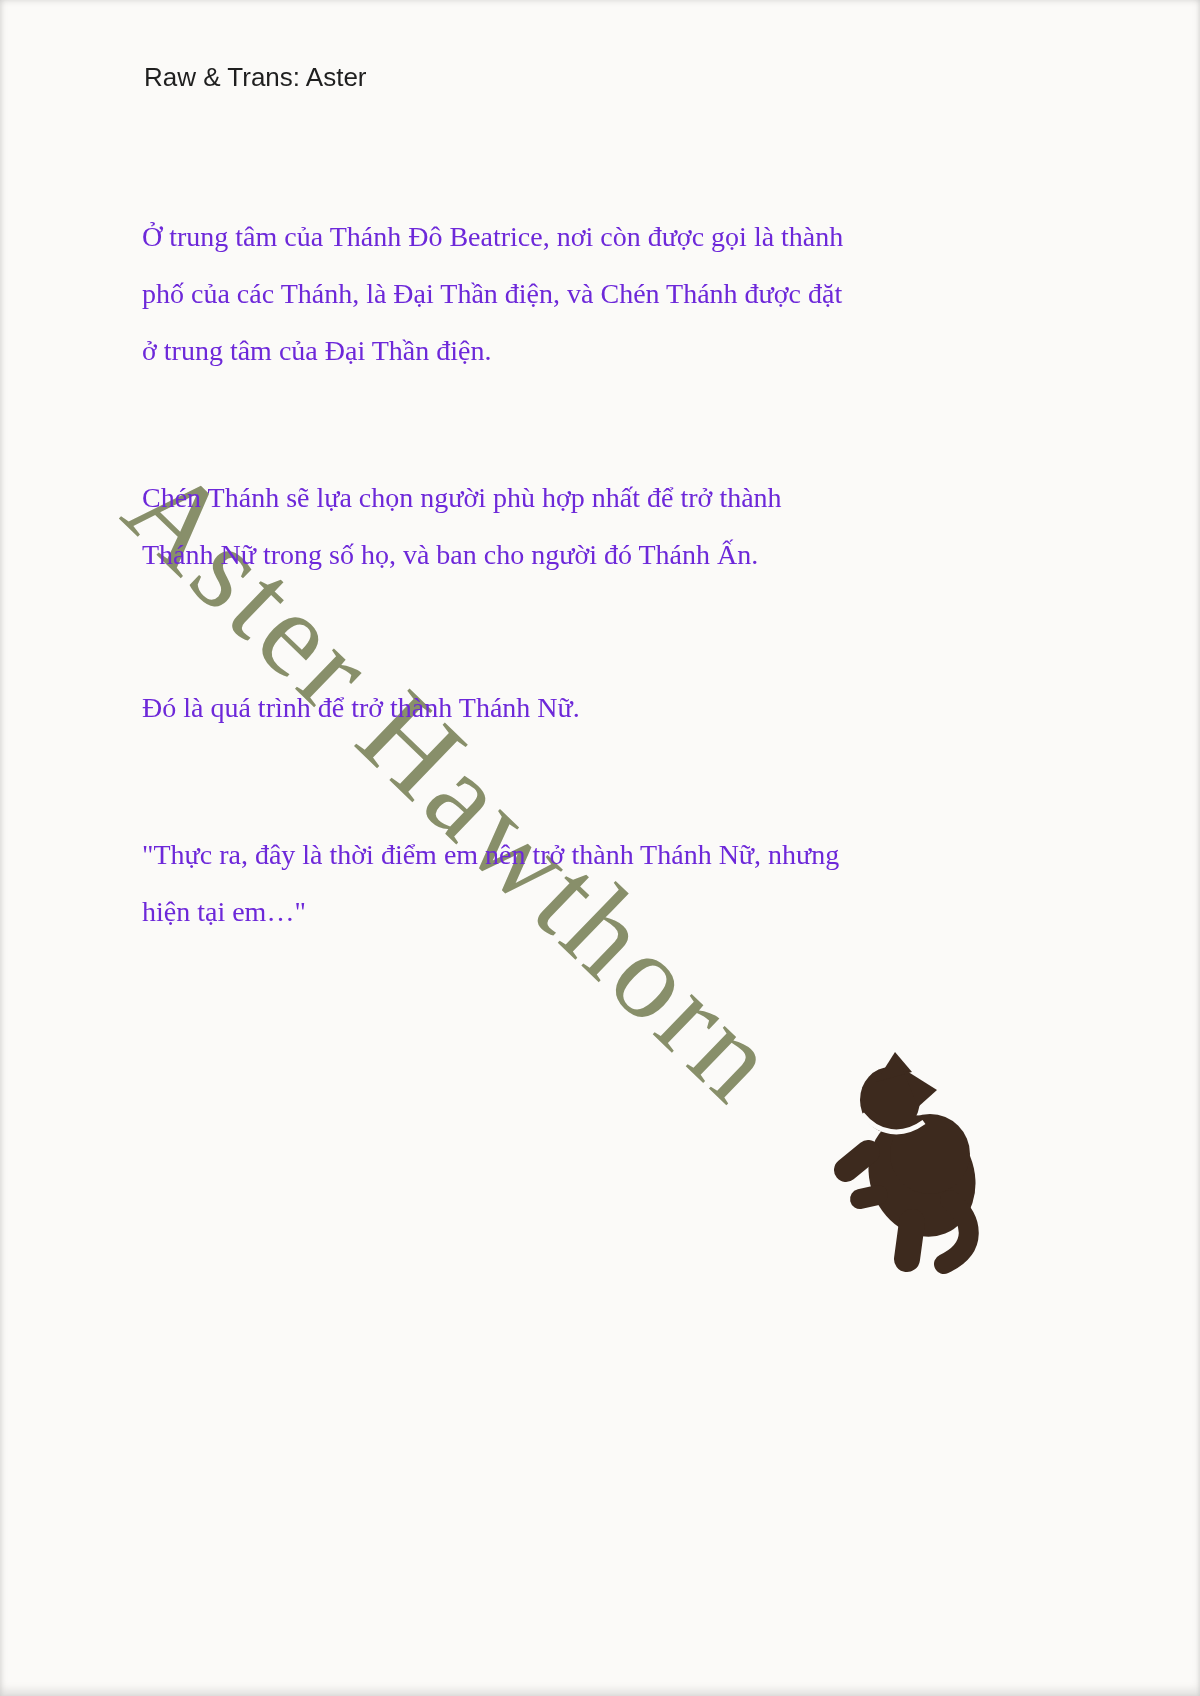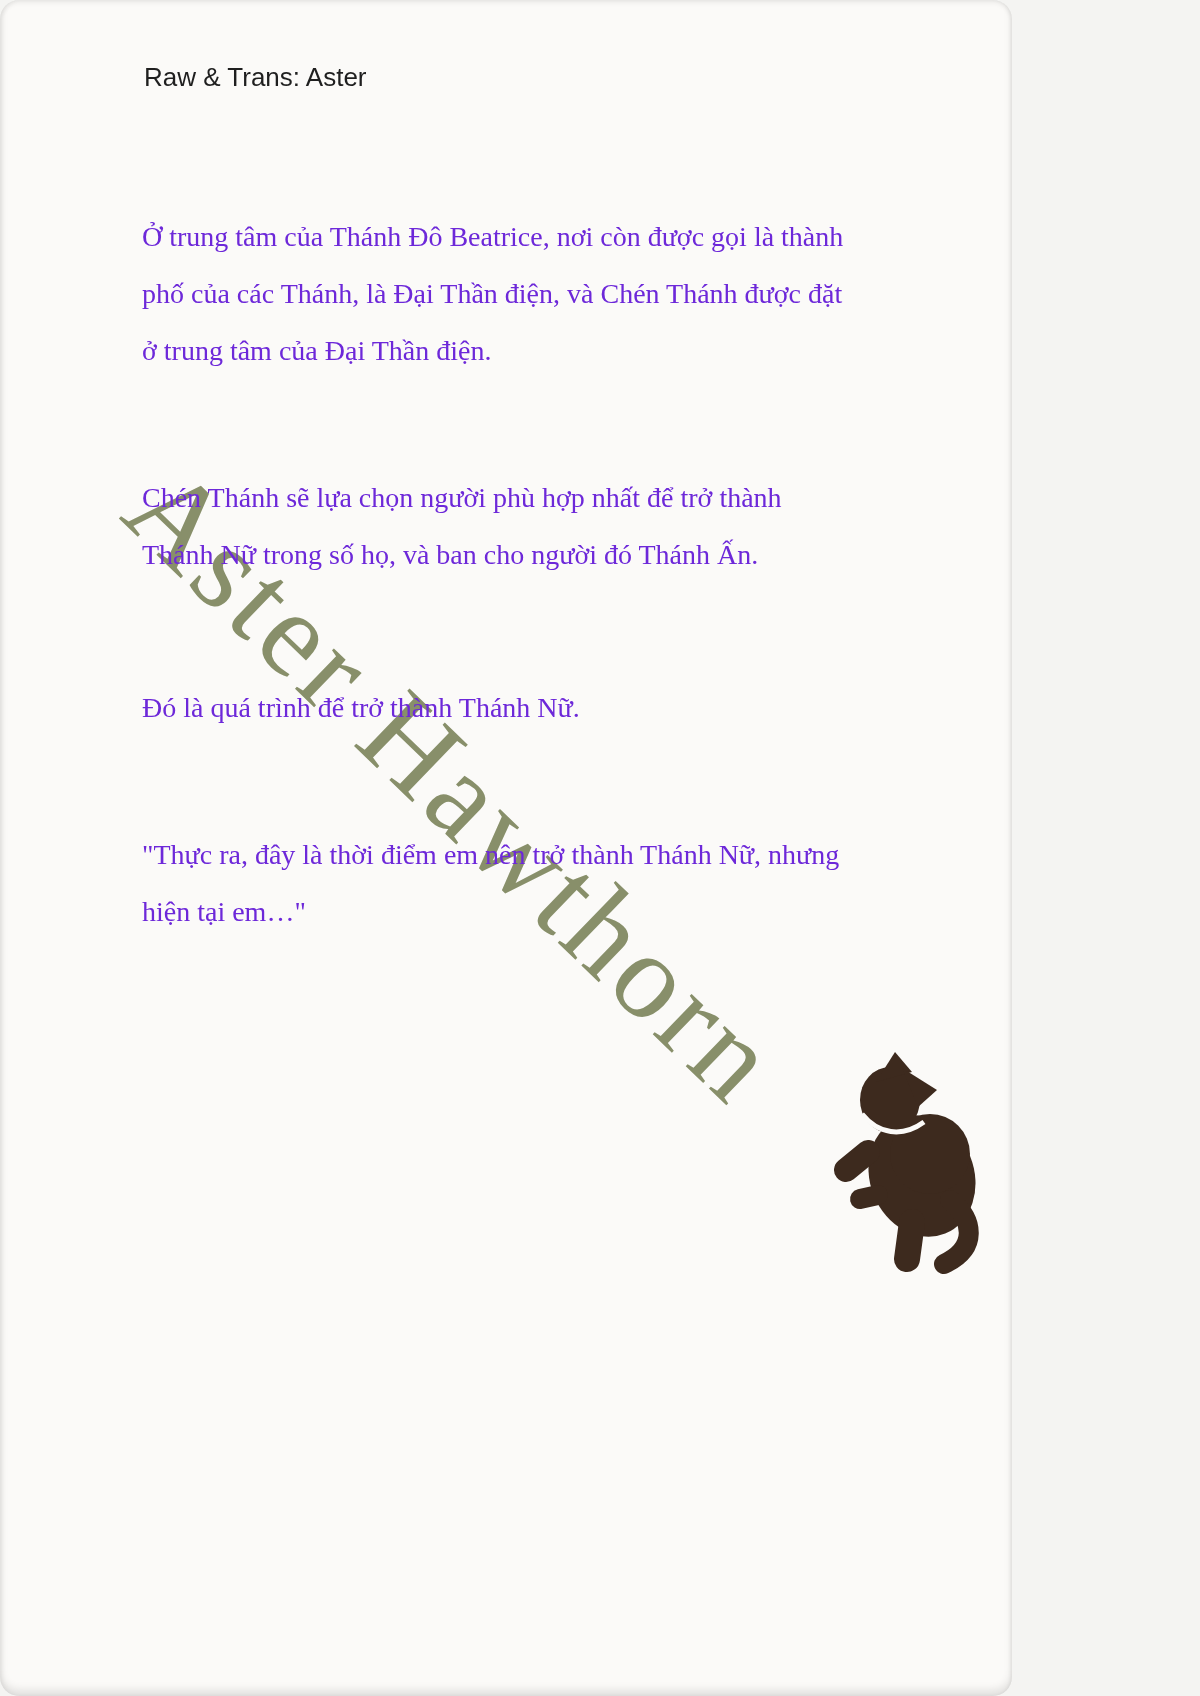--- a/index.html
+++ b/index.html
@@ -3,28 +3,27 @@
 <meta charset="utf-8">
 <style>
   html, body { margin: 0; padding: 0; }
   body {
     width: 1200px; height: 1696px;
     background: #f4f4f2;
     font-family: "Liberation Serif", serif;
   }
   .page {
     position: relative;
-    width: 1012px; height: 1696px;
+    width: 1200px; height: 1696px;
     background: #fbfaf8;
     overflow: hidden;
     box-shadow: inset 0 3px 5px rgba(0,0,0,0.06),
                 inset 0 -6px 8px rgba(0,0,0,0.10),
                 inset 3px 0 4px rgba(0,0,0,0.03),
                 inset -2px 0 3px rgba(0,0,0,0.03);
-    border-radius: 19px;
   }
   .credit {
     position: absolute;
     left: 144px; top: 62px;
     font-family: "Liberation Sans", sans-serif;
     font-size: 26px;
     color: #1f1f1f;
     white-space: pre;
   }
   .watermark {

